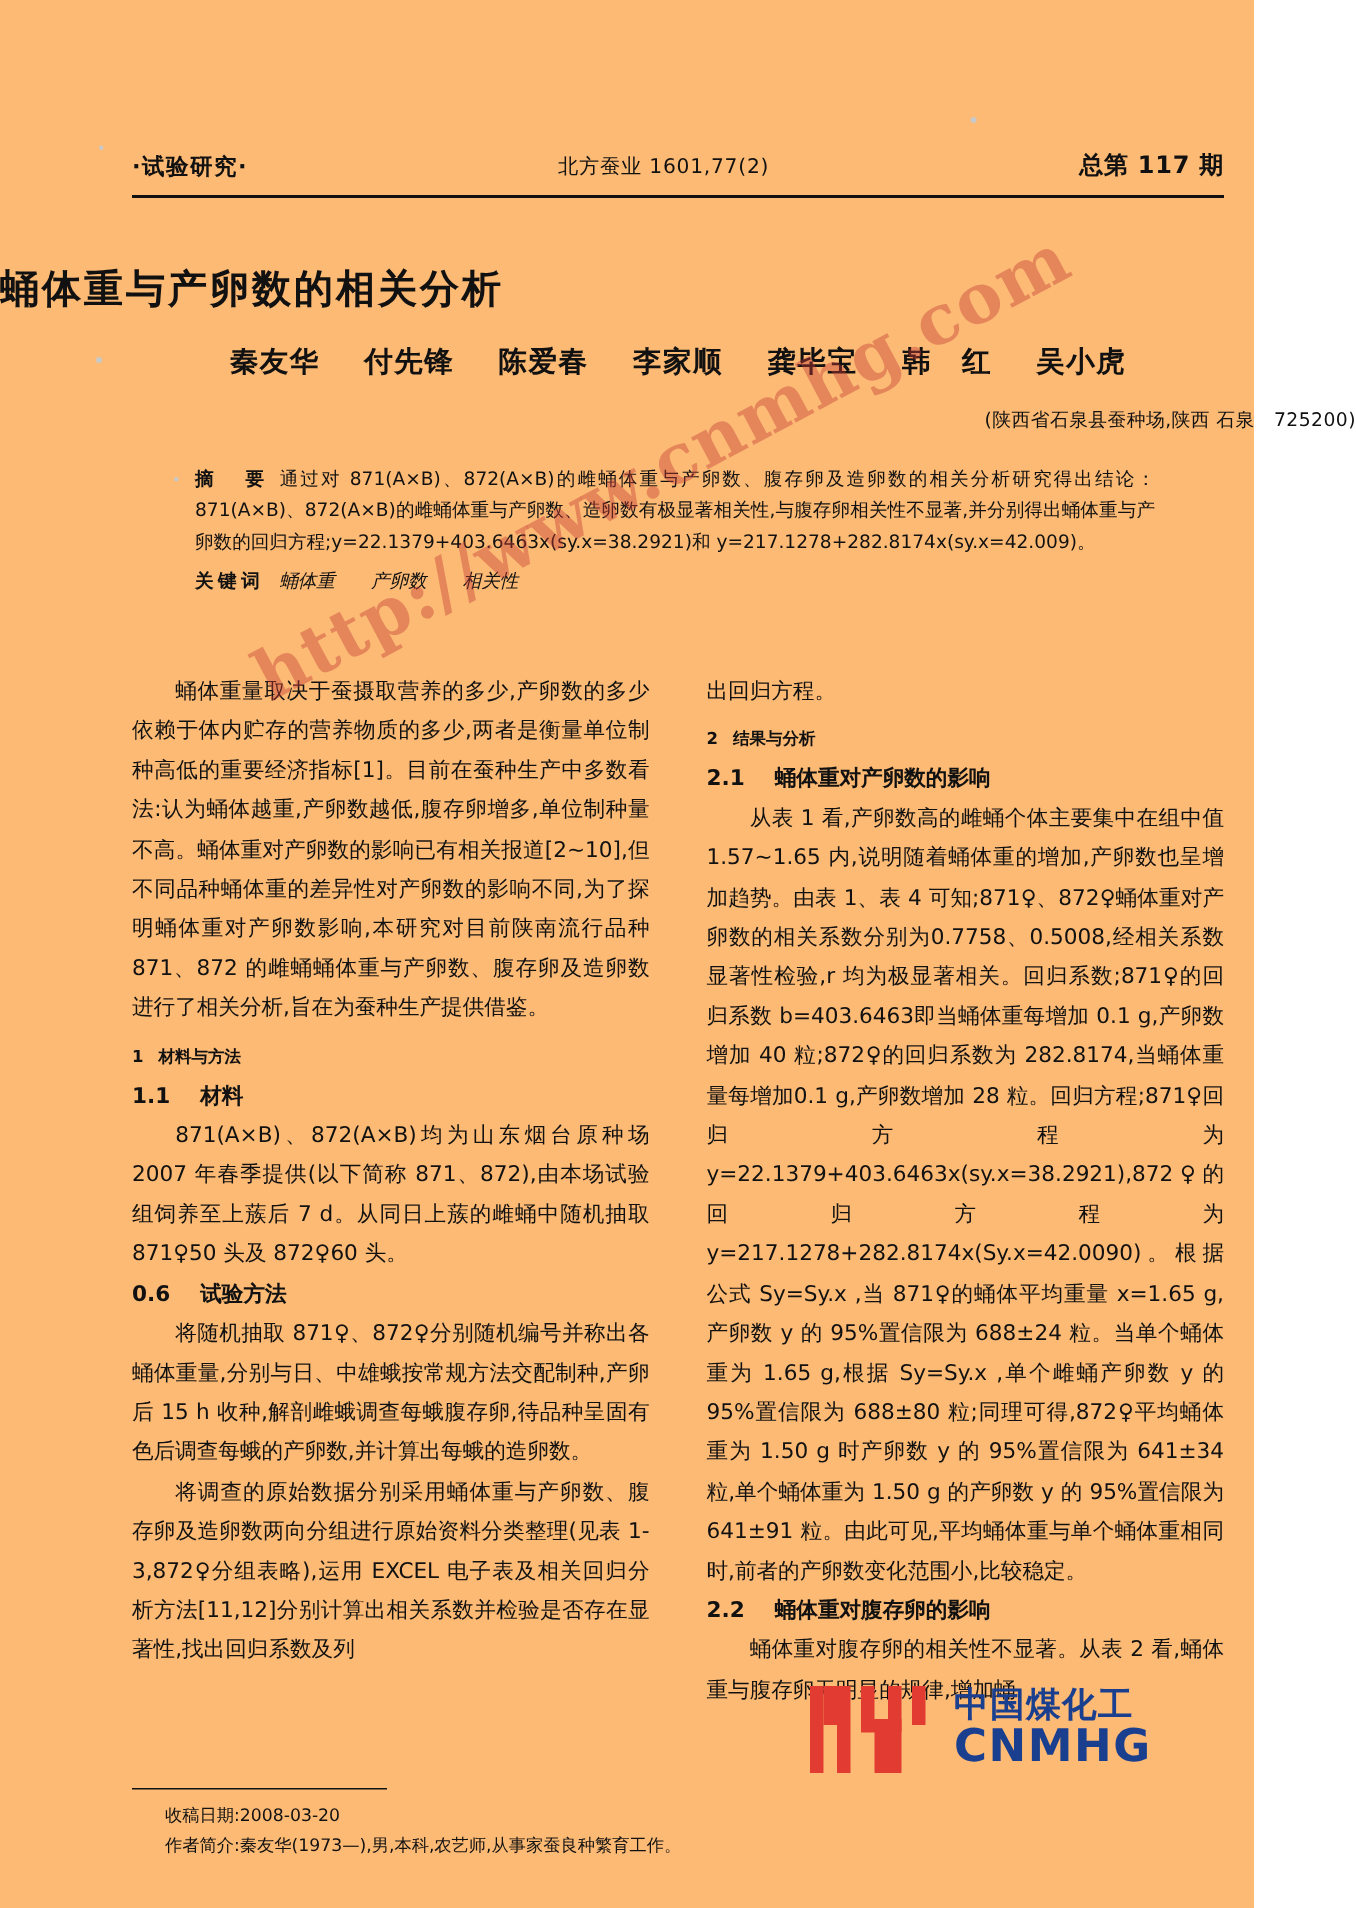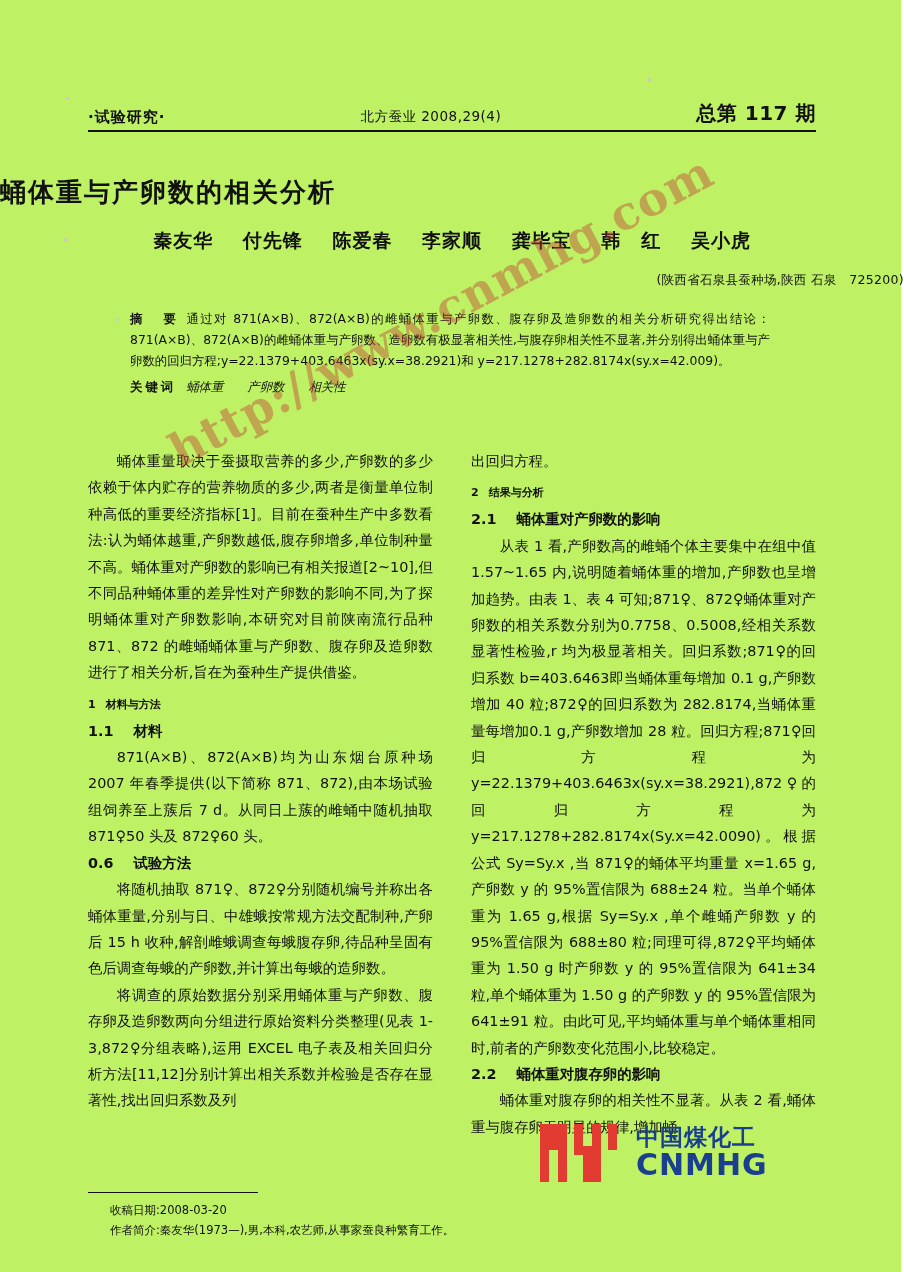--- a/index.html
+++ b/index.html
@@ -10,23 +10,23 @@
   body {
     width: 904px;
     height: 1272px;
     font-family: "DejaVu Sans", "Liberation Sans", sans-serif;
     color: #111;
     position: relative;
     overflow: hidden;
   }
   .page {
     position: relative;
-    width: 901px;
+    width: 836px;
     height: 1272px;
-    background: #bef264;
+    background: #fdba74;
   }
   
   .header {
     position: absolute;
     left: 88px;
     top: 100px;
     width: 728px;
     display: flex;
     align-items: flex-end;
     justify-content: space-between;
@@ -36,21 +36,21 @@
     font-size: 15px;
     letter-spacing: 1px;
     font-weight: bold;
   }
   .header-center {
     font-size: 13.5px;
     letter-spacing: 0.5px;
     padding-bottom: 1px;
   }
   .header-right {
-    font-size: 20px;
+    font-size: 16px;
     font-weight: bold;
     letter-spacing: 0.5px;
   }
   .header-rule {
     position: absolute;
     left: 88px;
     top: 130px;
     width: 728px;
     height: 0;
     border-top: 2px solid #111;
@@ -214,21 +214,21 @@
     pointer-events: none;
   }
 </style>
 </head>
 <body>
 
 <div class="page">
 
   <div class="header">
     <div class="header-left">·试验研究·</div>
-    <div class="header-center">北方蚕业  2008,29(4)</div>
+    <div class="header-center">北方蚕业  1601,77(2)</div>
     <div class="header-right">总第 117 期</div>
   </div>
   <div class="header-rule"></div>
 
   <div class="title">蛹体重与产卵数的相关分析</div>
 
   <div class="authors">
     <span>秦友华</span><span class="gap"></span>
     <span>付先锋</span><span class="gap"></span>
     <span>陈爱春</span><span class="gap"></span>

